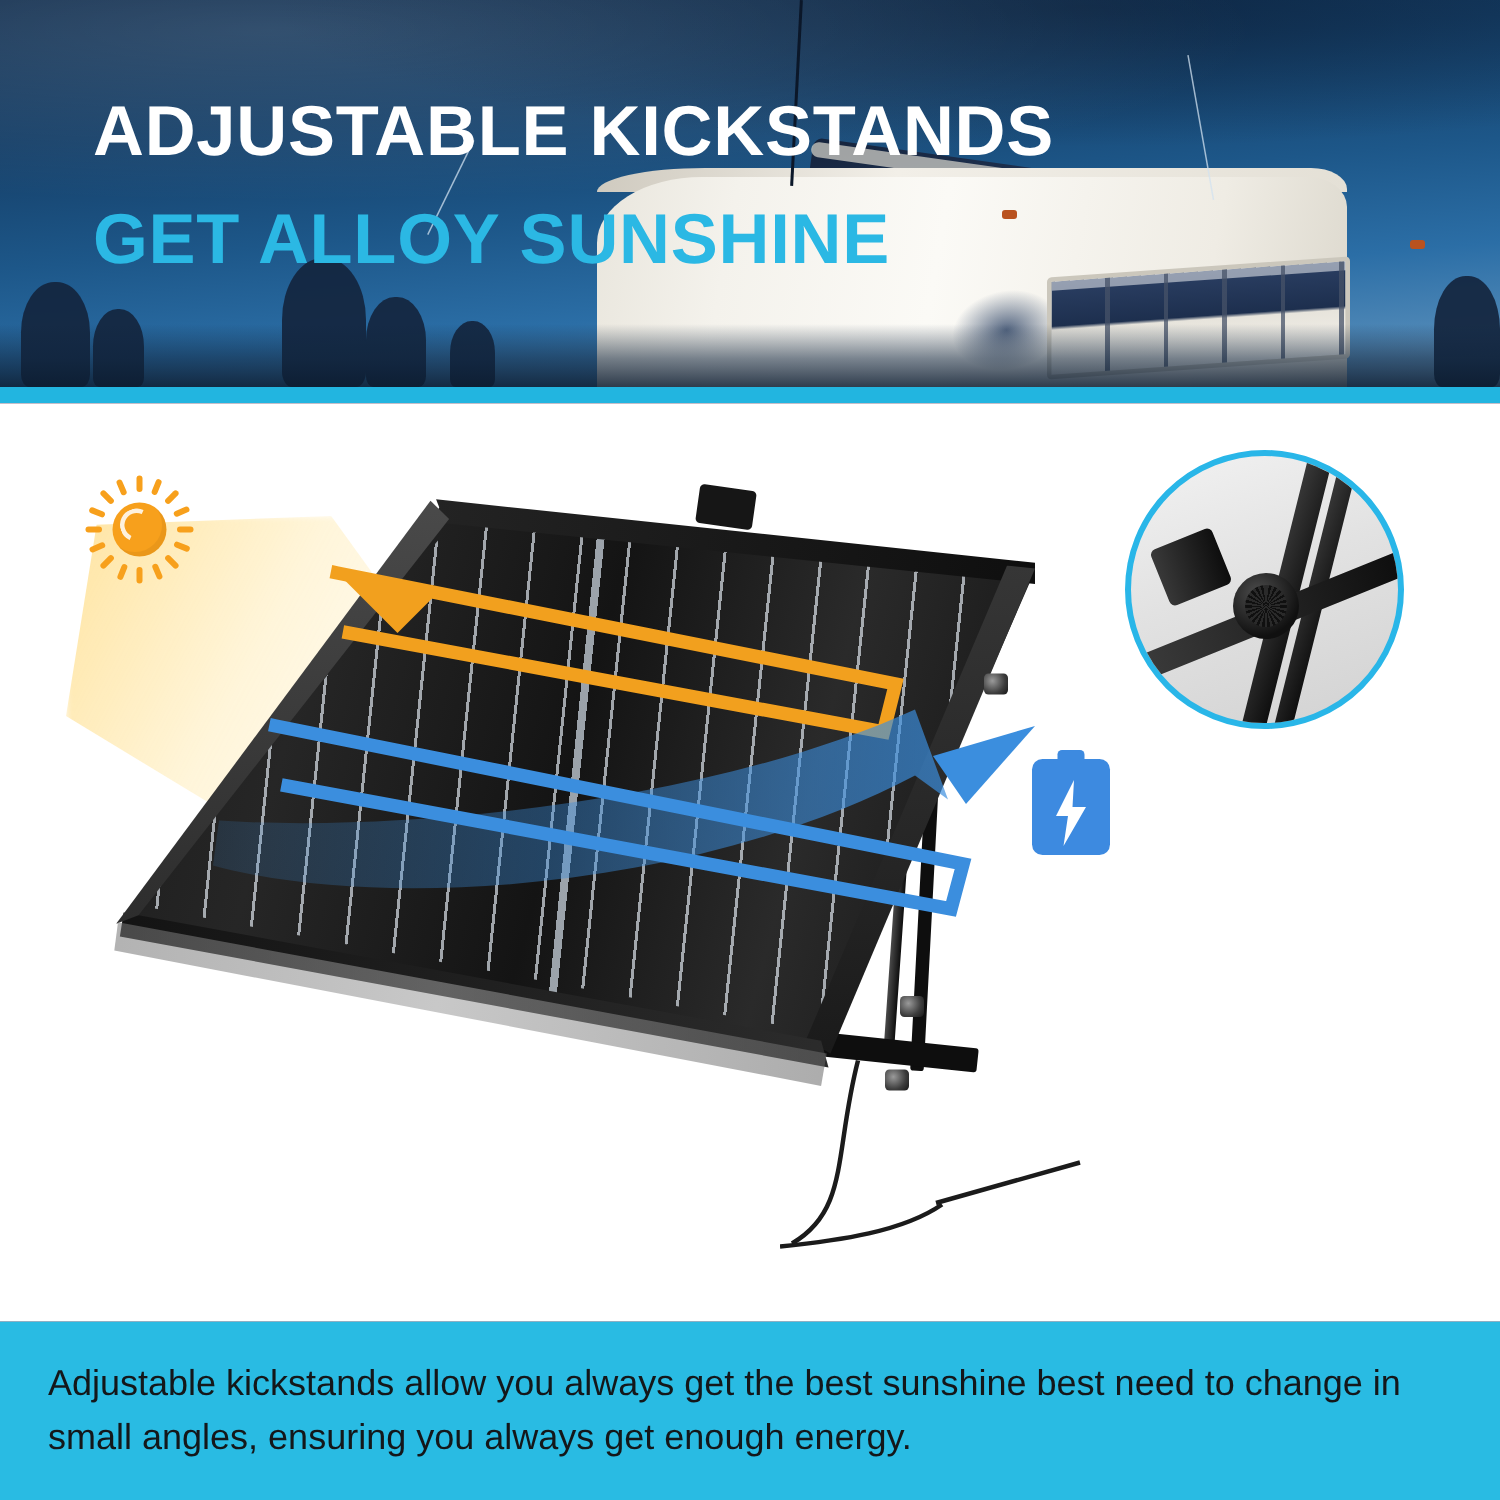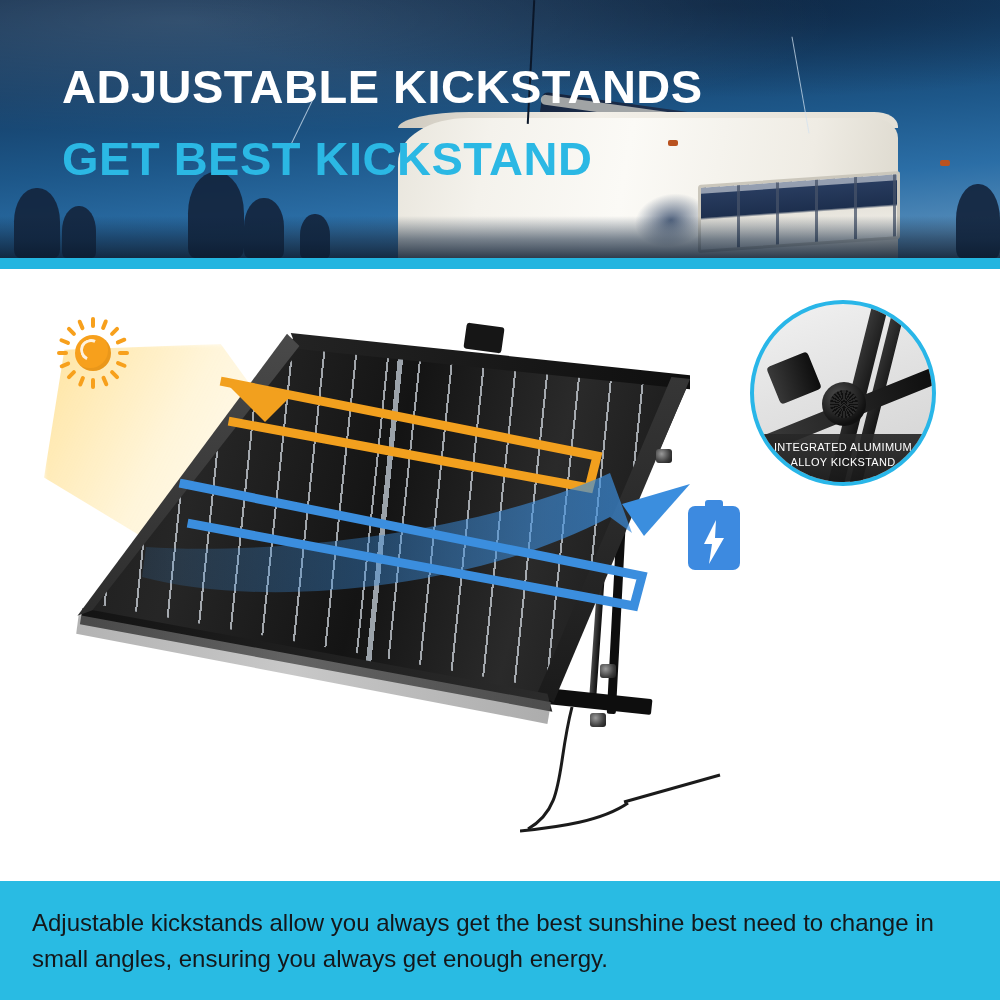--- a/index.html
+++ b/index.html
@@ -163,21 +163,21 @@
 
     <div class="tree" style="left:14px;width:46px;height:70px;"></div>
     <div class="tree" style="left:62px;width:34px;height:52px;"></div>
     <div class="tree" style="left:188px;width:56px;height:86px;"></div>
     <div class="tree" style="left:244px;width:40px;height:60px;"></div>
     <div class="tree" style="left:300px;width:30px;height:44px;"></div>
     <div class="tree" style="left:956px;width:44px;height:74px;"></div>
     <div class="ridge"></div>
 
     <div class="hero-title">ADJUSTABLE KICKSTANDS</div>
-    <div class="hero-sub">GET BEST KICKSTAND</div>
+    <div class="hero-sub">GET ALLOY SUNSHINE</div>
   </div>
   <div class="divider"></div>
 
   <div class="stage">
 
     <div class="beam"></div>
 
     <div class="sun">
       <div class="disk"></div>
       <div class="ray" style="transform:rotate(0deg);"></div>
@@ -255,24 +255,20 @@
       <path d="M0,132 C40,128 82,122 108,104" fill="none" stroke="#1b1b1b" stroke-width="3"></path>
       <path d="M104,103 L200,76" fill="none" stroke="#1b1b1b" stroke-width="3"></path>
     </svg>
 
     <div class="inset">
       <div class="inset-rod" style="left:96px;top:-14px;width:16px;height:210px;transform:rotate(14deg);"></div>
       <div class="inset-rod" style="left:118px;top:-10px;width:12px;height:200px;transform:rotate(14deg);"></div>
       <div class="inset-rod" style="left:4px;top:96px;width:190px;height:17px;transform:rotate(-22deg);"></div>
       <div class="inset-rod" style="left:18px;top:54px;width:44px;height:40px;transform:rotate(-22deg);border-radius:4px;"></div>
       <div class="inset-knob"></div>
-      <div class="inset-cap">
-        <span>INTEGRATED ALUMIMUM</span>
-        <span>ALLOY KICKSTAND</span>
-      </div>
     </div>
 
   </div>
 
   <div class="footer">
     <p>Adjustable kickstands allow you always get the best sunshine best need to change in small angles, ensuring you always get enough energy.</p>
   </div>
 
 </div>
 

